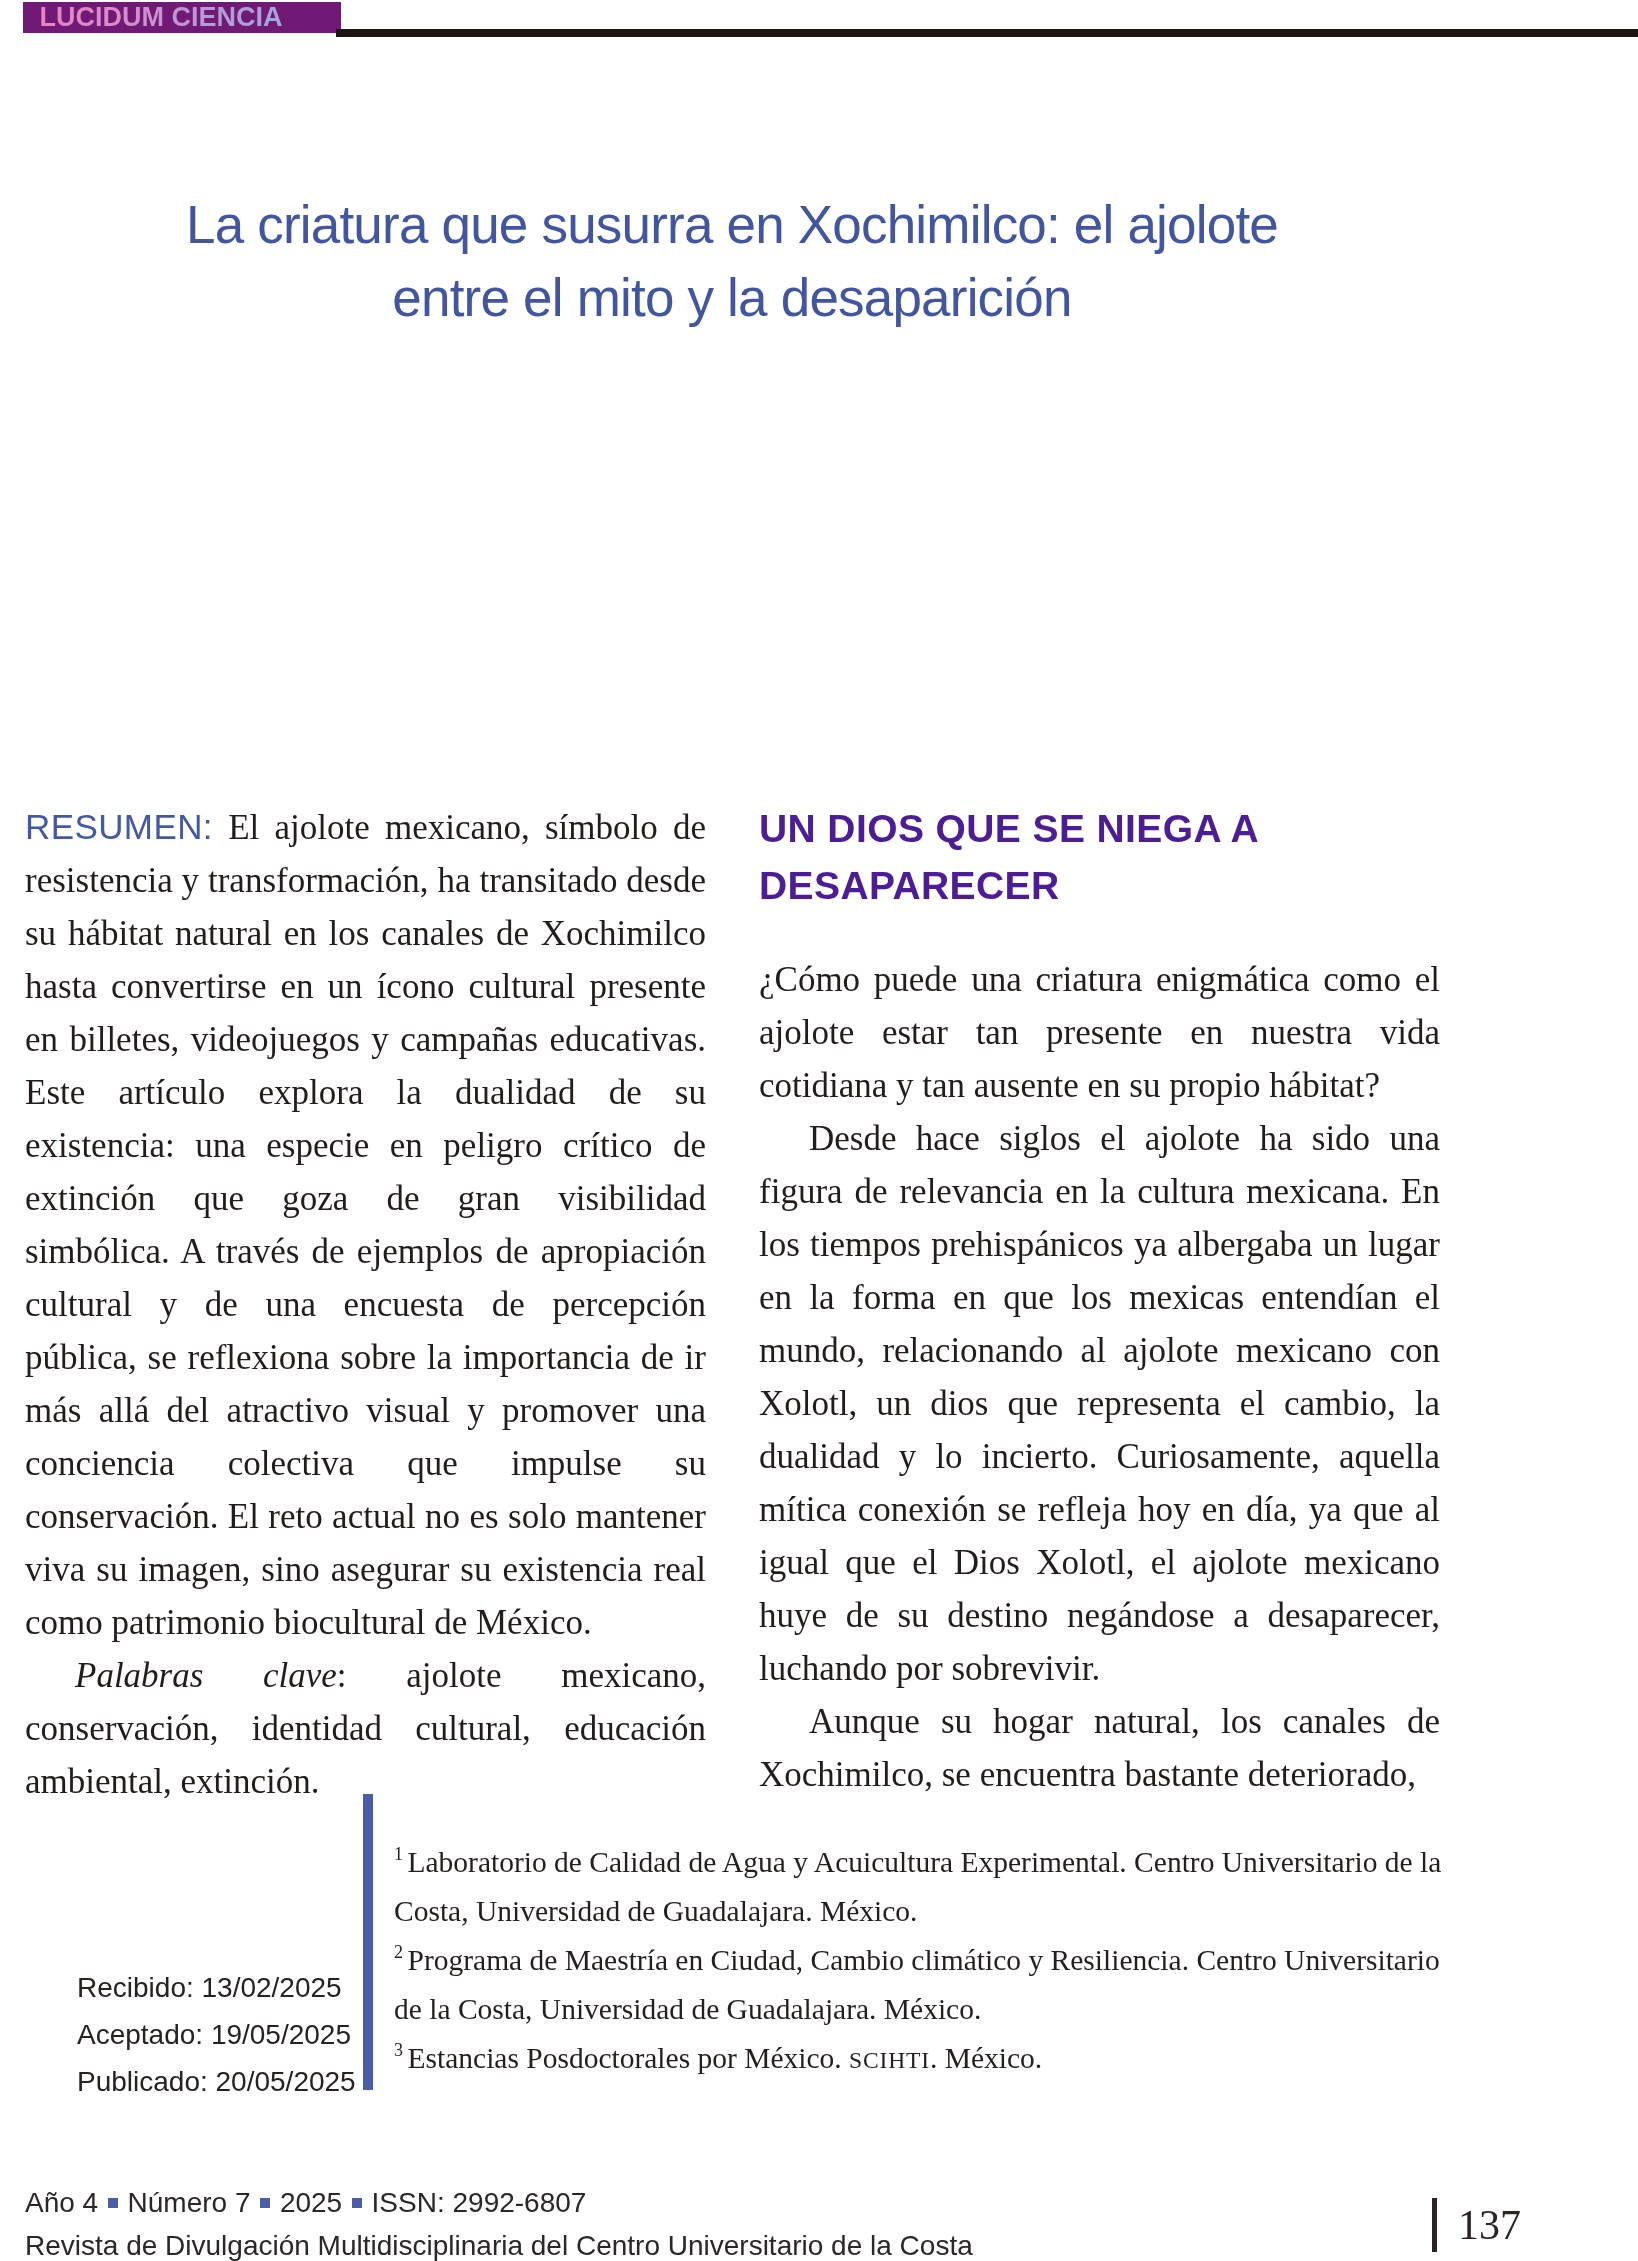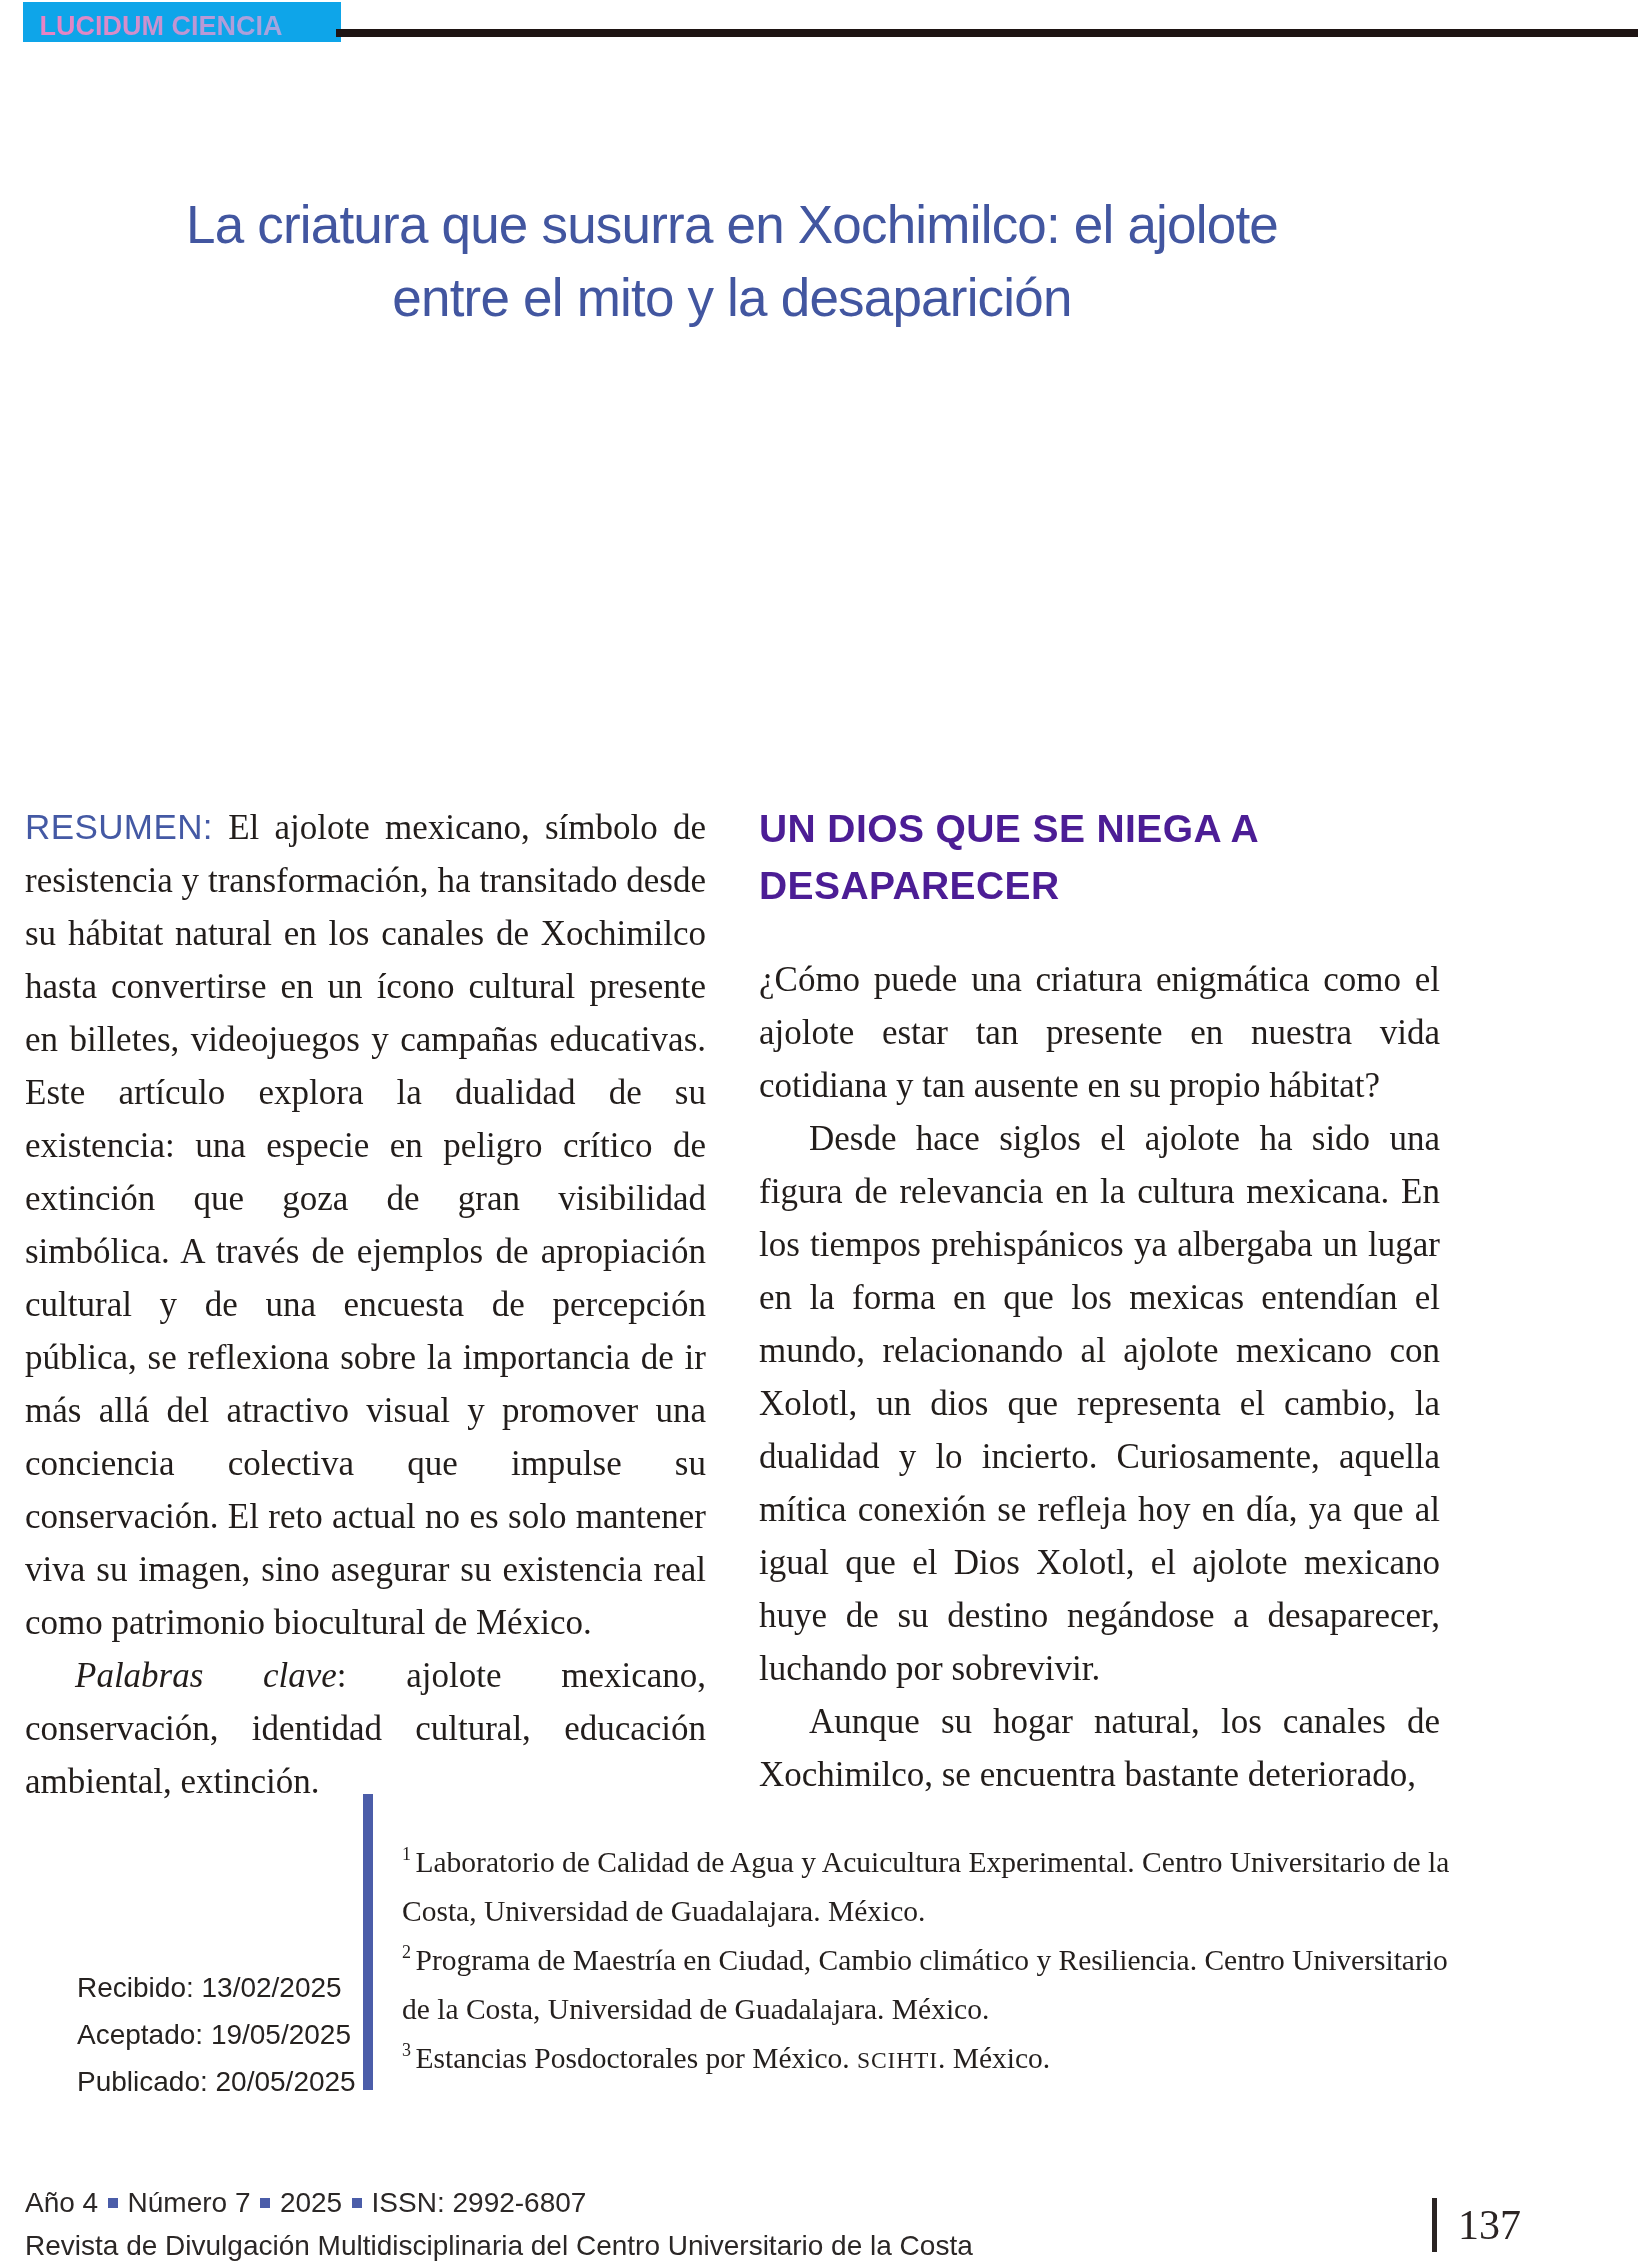--- a/index.html
+++ b/index.html
@@ -10,22 +10,22 @@
     background: #ffffff;
     overflow: hidden;
     font-family: "Liberation Serif", serif;
     color: #221d1b;
   }
 
   
   .logo-box {
     position: absolute;
     left: 23px; top: 1.5px;
-    width: 318px; height: 40px;
-    background: #0ea5e9;
+    width: 318px; height: 31px;
+    background: #701a75;
     display: flex;
     align-items: flex-end;
   }
   .logo-text {
     font-family: "Liberation Sans", sans-serif;
     font-weight: bold;
     font-size: 27px;
     letter-spacing: 0px;
     padding-left: 16.6px;
     white-space: nowrap;
@@ -121,21 +121,20 @@
     background: #4b5da9;
   }
   .footnotes-block {
     position: absolute;
     left: 394px; top: 1838px;
     width: 1051px;
     font-size: 29.5px;
     line-height: 49px;
     color: #241f1d;
     text-align: left;
-    margin-left: 8px;
   }
   .footnotes-block p { margin: 0; }
   .footnotes-block sup {
     font-size: 18px;
     position: relative;
     top: -1.5px;
     vertical-align: super;
     line-height: 0;
     margin-right: 4.5px;
   }

